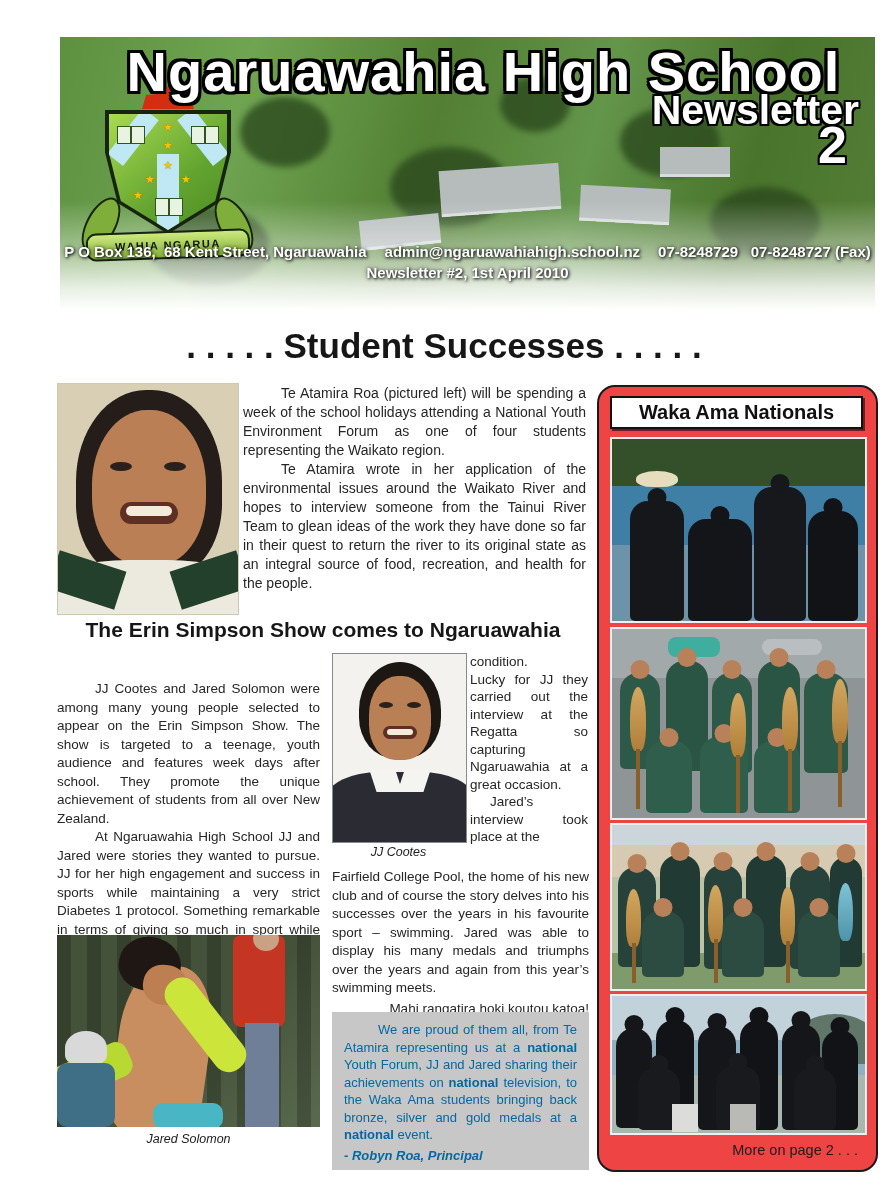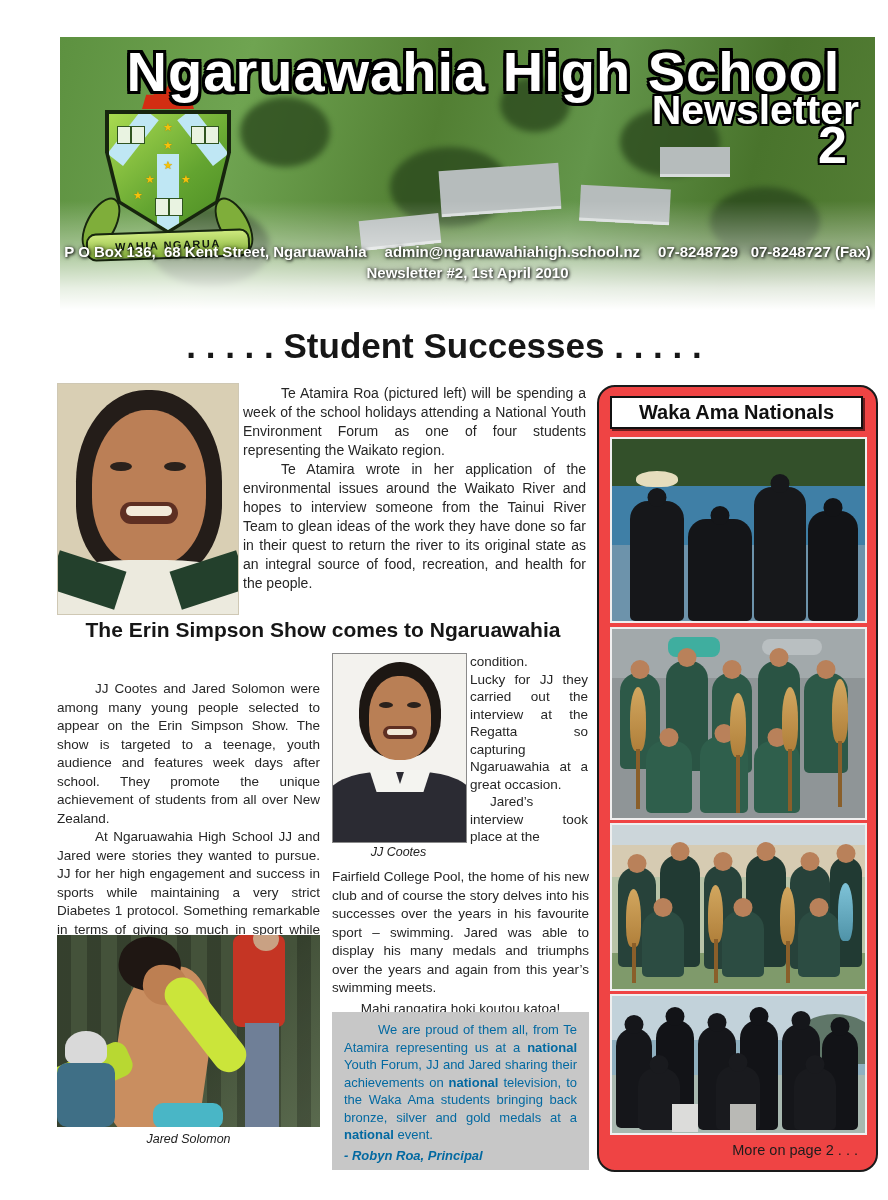--- a/index.html
+++ b/index.html
@@ -66,21 +66,21 @@
     linear-gradient(135deg,#44523a 0 55%,#5a6a4e 100%);}
 
   
   #te-atamira-text{left:243px;top:384px;width:343px;}
   #te-atamira-text p{font-size:14px;line-height:19px;}
   #left-col{left:57px;top:652px;width:263px;margin-top:28px;}
   #jj-caption{left:332px;top:845px;width:133px;}
   #right-col{left:470px;top:653px;width:118px;}
   #right-col p{font-size:13.5px;line-height:17.5px;}
   #mid-flow{left:332px;top:868px;width:257px;}
-  #mahi-line{text-align:center;text-indent:0;margin-top:2px;}
+  #mahi-line{text-align:right;text-indent:0;margin-top:2px;}
   #jared-caption{left:57px;top:1132px;width:263px;}
 
   
   #principal-box{left:332px;top:1012px;width:257px;height:158px;background:#c7c7c7;box-sizing:border-box;padding:9px 12px;}
   #principal-box p{font-size:13px;line-height:17.5px;text-align:justify;color:#0369a1;}
   #principal-box .b{font-weight:bold;}
   #principal-signature{text-align:right;font-style:italic;font-weight:bold;margin-top:3px;}
 
   
   #sidebar{left:597px;top:385px;width:281px;height:787px;background:#ef4444;border:2.5px solid #1a1a1a;

